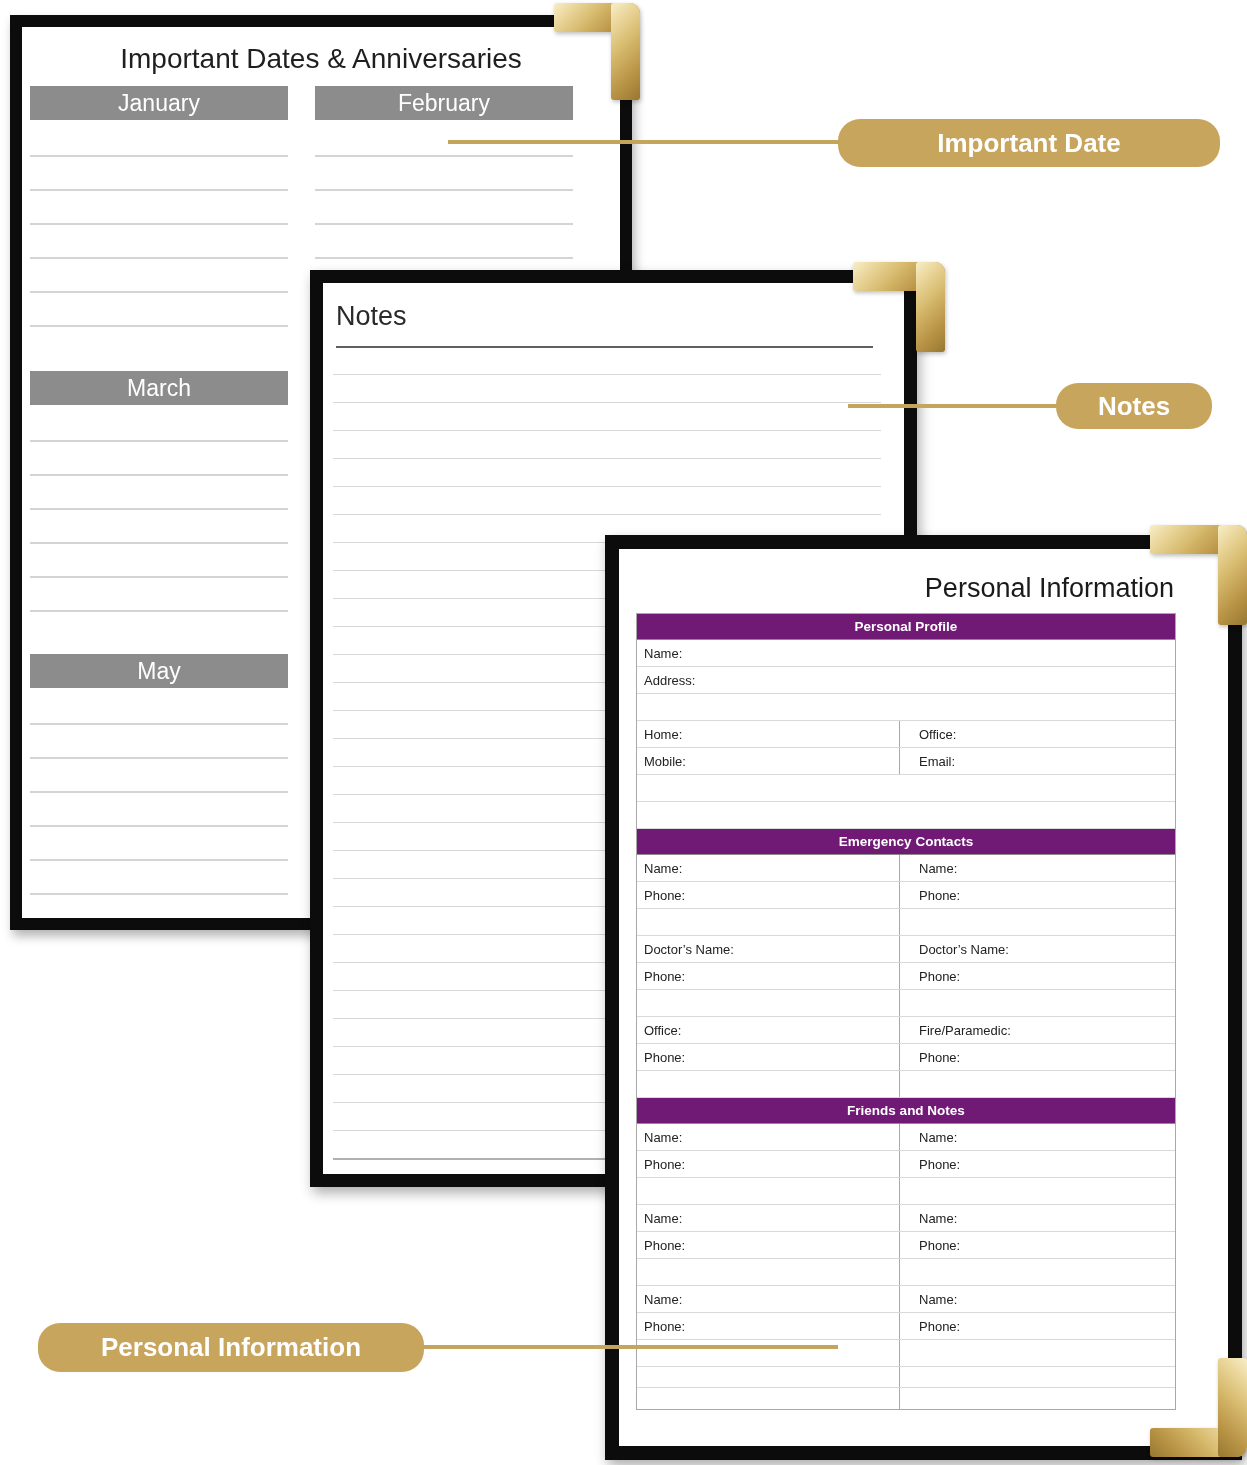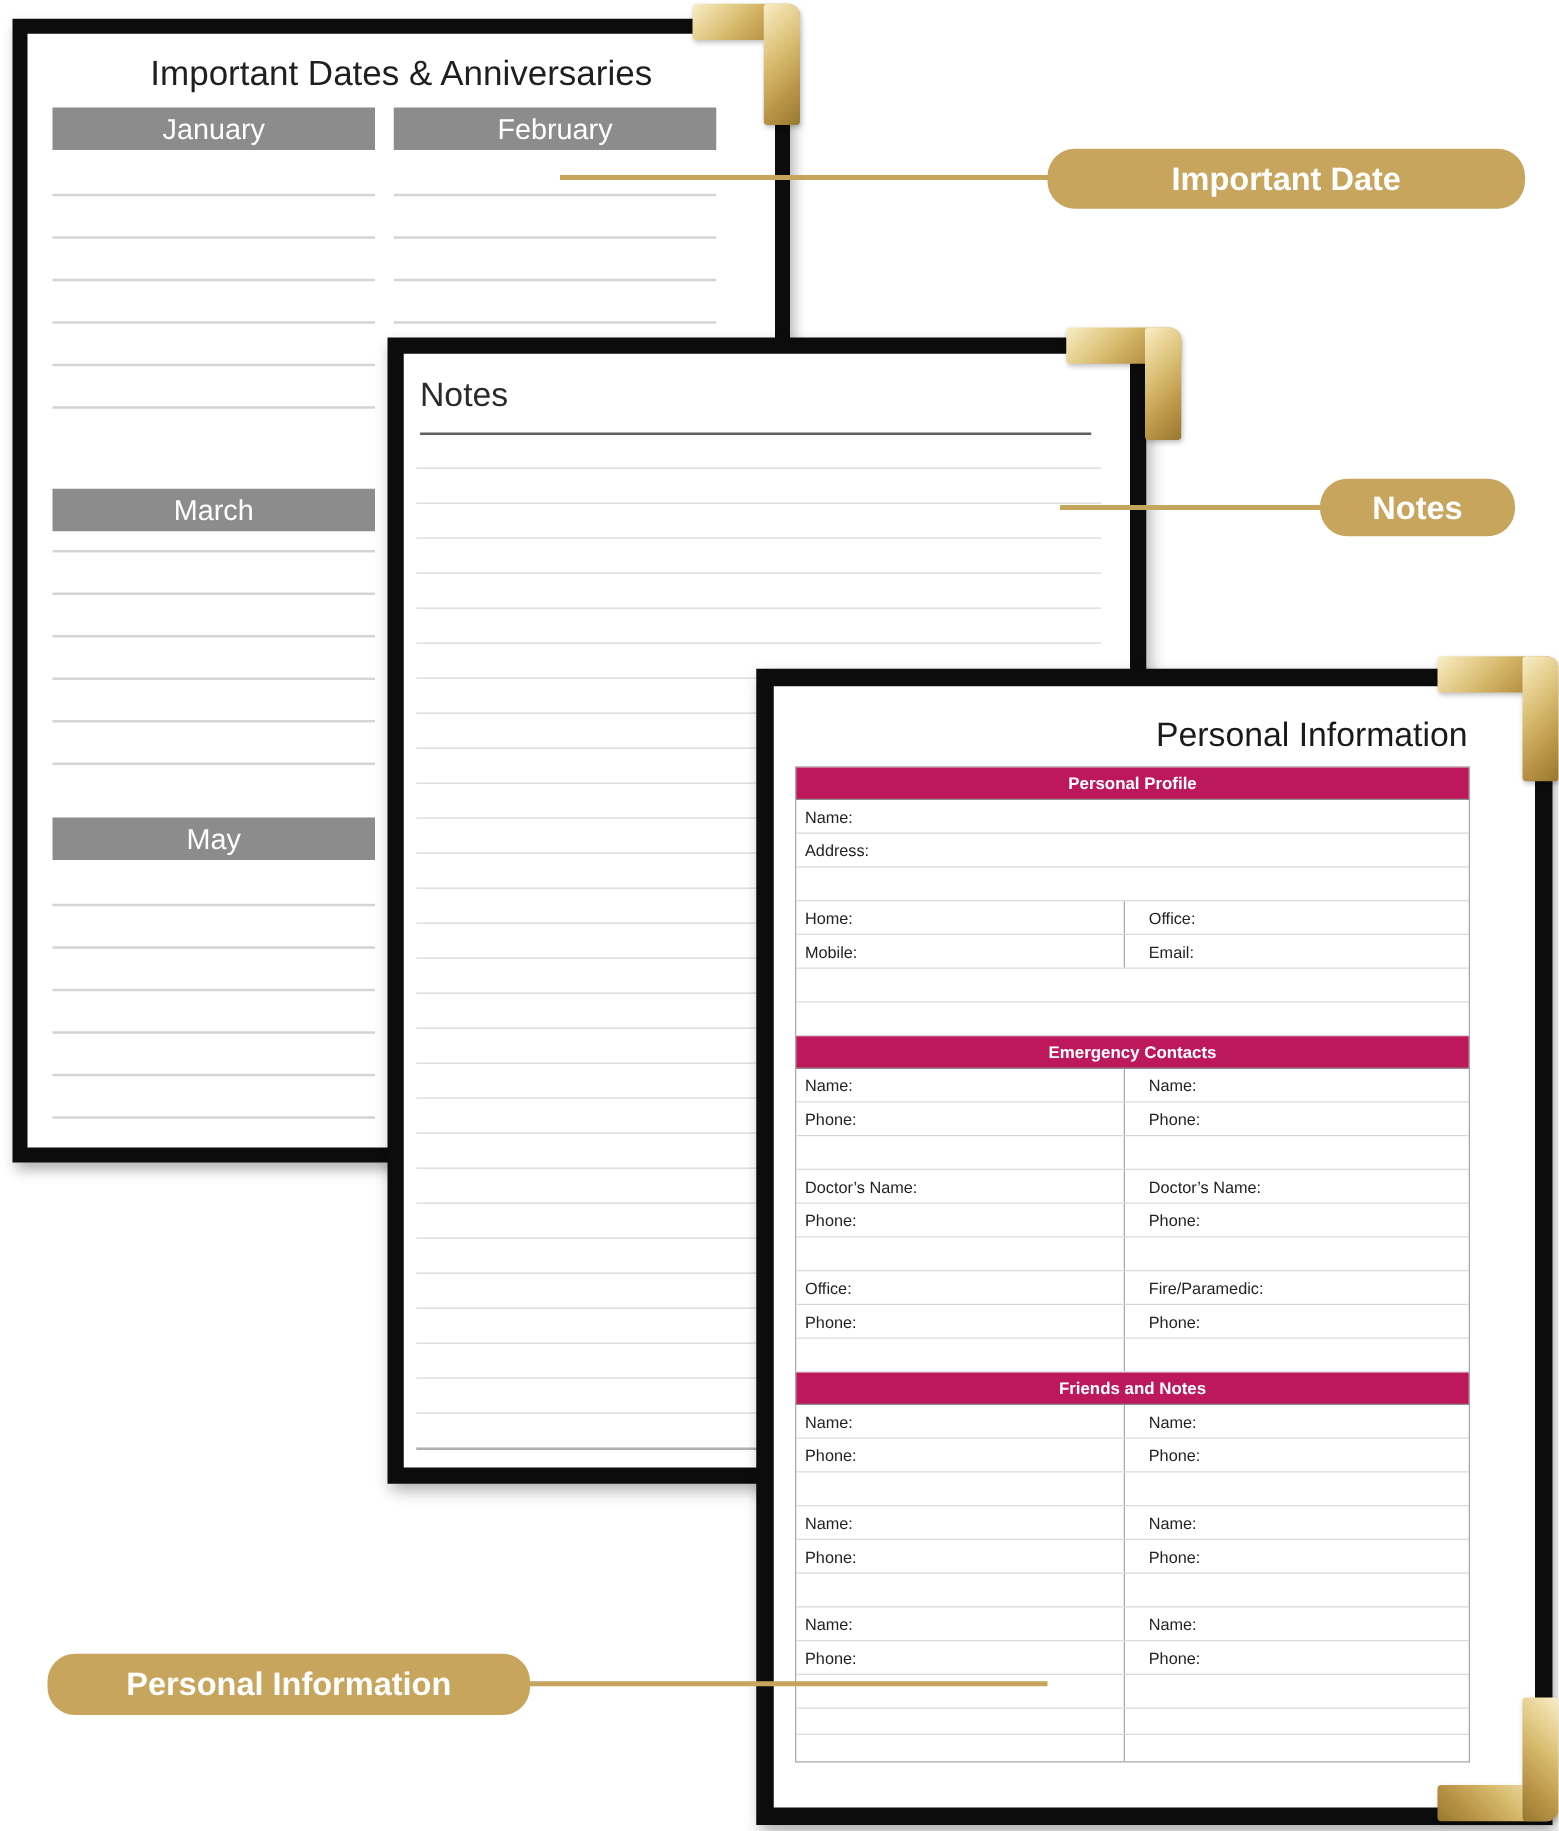--- a/index.html
+++ b/index.html
@@ -36,42 +36,42 @@
 
   .corner-p1 { right:-8px; top:-12px; width:86px; height:97px; }
   .corner-p2 { right:-28px; top:-8px; width:92px; height:90px; }
   .corner-p3tr { right:-5px; top:-10px; width:97px; height:100px; }
   .corner-p3br { right:-5px; bottom:3px; width:97px; height:99px; }
 
   
   .dates-title { position:absolute; left:0; right:0; top:16px; margin:0;
     text-align:center; font-size:28px; font-weight:400; color:#1f1f1f; }
   .col { position:absolute; top:0; width:258px; height:100%; }
-  .col-left { left:20px; } .col-right { left:293px; }
+  .col-left { left:8px; } .col-right { left:293px; }
   .month-bar { position:absolute; left:0; width:258px; height:34px;
     background:#8c8c8c; color:#ffffff; font-size:23px; text-align:center; line-height:34px; }
   .rule { position:absolute; left:0; width:258px; height:2px; background:#d4d4d4; }
 
   
   .notes-title { position:absolute; left:13px; top:18px; margin:0;
     font-size:27px; font-weight:400; color:#2a2a2a; }
   .notes-underline { position:absolute; left:13px; top:63px; width:537px; height:2px; background:#606060; }
   .nrule { position:absolute; left:10px; width:548px; height:1px; background:#d8d8d8; }
   .nrule.last { height:2px; background:#b0b0b0; }
 
   
   .personal-title { position:absolute; top:24px; right:54px; margin:0;
     font-size:27px; font-weight:400; color:#1a1a1a; }
   .pi-table { position:absolute; left:17px; top:64px; width:538px;
     border:1px solid #a8a8a8; background:#ffffff; }
   .t-row { position:relative; height:27px; border-bottom:1px solid #d9d9d9;
     display:flex; align-items:center; box-sizing:border-box; }
   .t-row:last-child { border-bottom:none; }
   .t-row:nth-last-child(-n+2) { height:21px; }
-  .t-head { height:26px; background:#be185d; border-bottom:1px solid #8c8c8c;
+  .t-head { height:26px; background:#701a75; border-bottom:1px solid #8c8c8c;
     color:#ffffff; font-size:13.5px; font-weight:700; justify-content:center; }
   .t-cell { height:100%; display:flex; align-items:center; box-sizing:border-box;
     font-size:13px; color:#222222; padding-left:7px; }
   .t-cell.full { width:100%; }
   .t-cell.lft { width:48.7%; }
   .t-cell.rgt { width:51.3%; border-left:1px solid #a8a8a8;padding-left:19px; }
 
   
   .callout { position:absolute; z-index:8; background:#c8a55d; border-radius:22px;
     color:#ffffff; font-weight:700; font-size:26px;
@@ -94,21 +94,21 @@
     <div class="page-inner">
       <h1 class="dates-title">Important Dates &amp; Anniversaries</h1>
       <div class="col col-left" id="dates-col-left">
           <div class="month-bar" style="top: 59px;">January</div>
           <div class="rule" style="top: 128px;"></div>
           <div class="rule" style="top: 162px;"></div>
           <div class="rule" style="top: 196px;"></div>
           <div class="rule" style="top: 230px;"></div>
           <div class="rule" style="top: 264px;"></div>
           <div class="rule" style="top: 298px;"></div>
-          <div class="month-bar" style="top: 344px; margin-top: 20px;">March</div>
+          <div class="month-bar" style="top: 344px;">March</div>
           <div class="rule" style="top: 413px;"></div>
           <div class="rule" style="top: 447px;"></div>
           <div class="rule" style="top: 481px;"></div>
           <div class="rule" style="top: 515px;"></div>
           <div class="rule" style="top: 549px;"></div>
           <div class="rule" style="top: 583px;"></div>
           <div class="month-bar" style="top: 627px;">May</div>
           <div class="rule" style="top: 696px;"></div>
           <div class="rule" style="top: 730px;"></div>
           <div class="rule" style="top: 764px;"></div>

